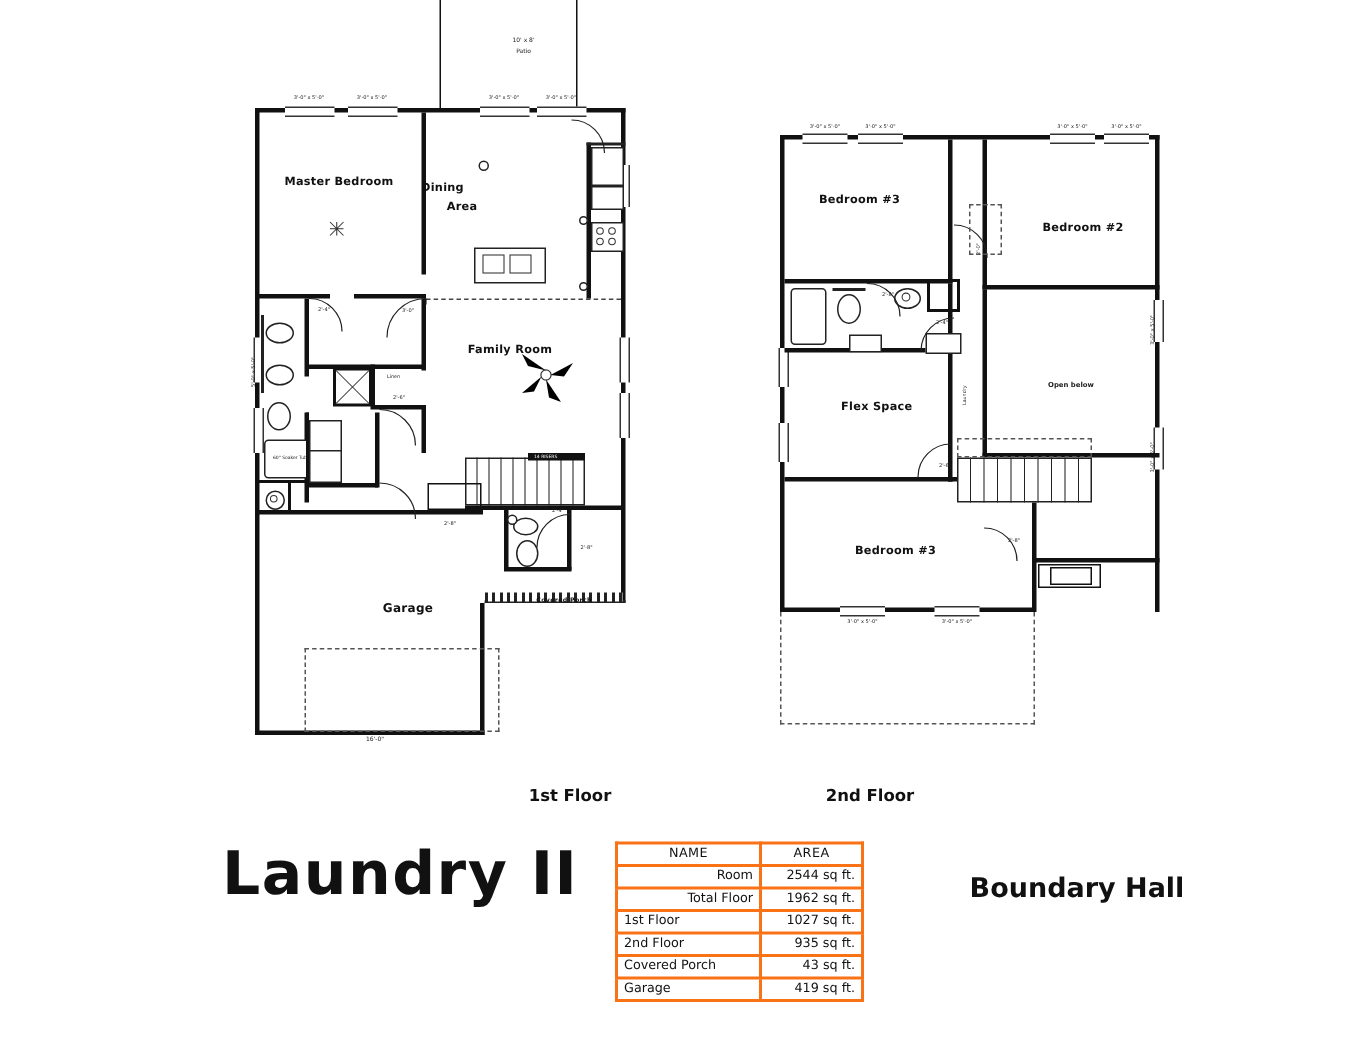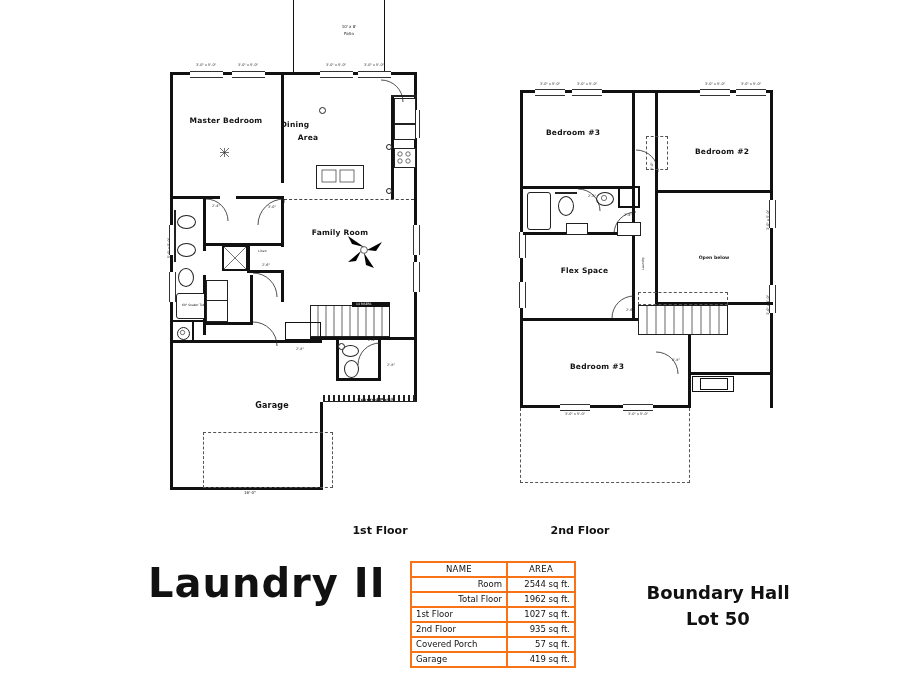--- a/index.html
+++ b/index.html
@@ -387,27 +387,26 @@
       <tr>
         <td class="name left">1st Floor</td>
         <td class="area">1027 sq ft.</td>
       </tr>
       <tr>
         <td class="name left">2nd Floor</td>
         <td class="area">935 sq ft.</td>
       </tr>
       <tr>
         <td class="name left">Covered Porch</td>
-        <td class="area">57 sq ft.</td>
+        <td class="area">43 sq ft.</td>
       </tr>
       <tr>
         <td class="name left">Garage</td>
         <td class="area">419 sq ft.</td>
       </tr>
     </tbody>
   </table>
 
   <div id="subdivision">
     <div>Boundary Hall</div>
-    <div>Lot 50</div>
   </div>
 
 </div>
 
 </body></html>

